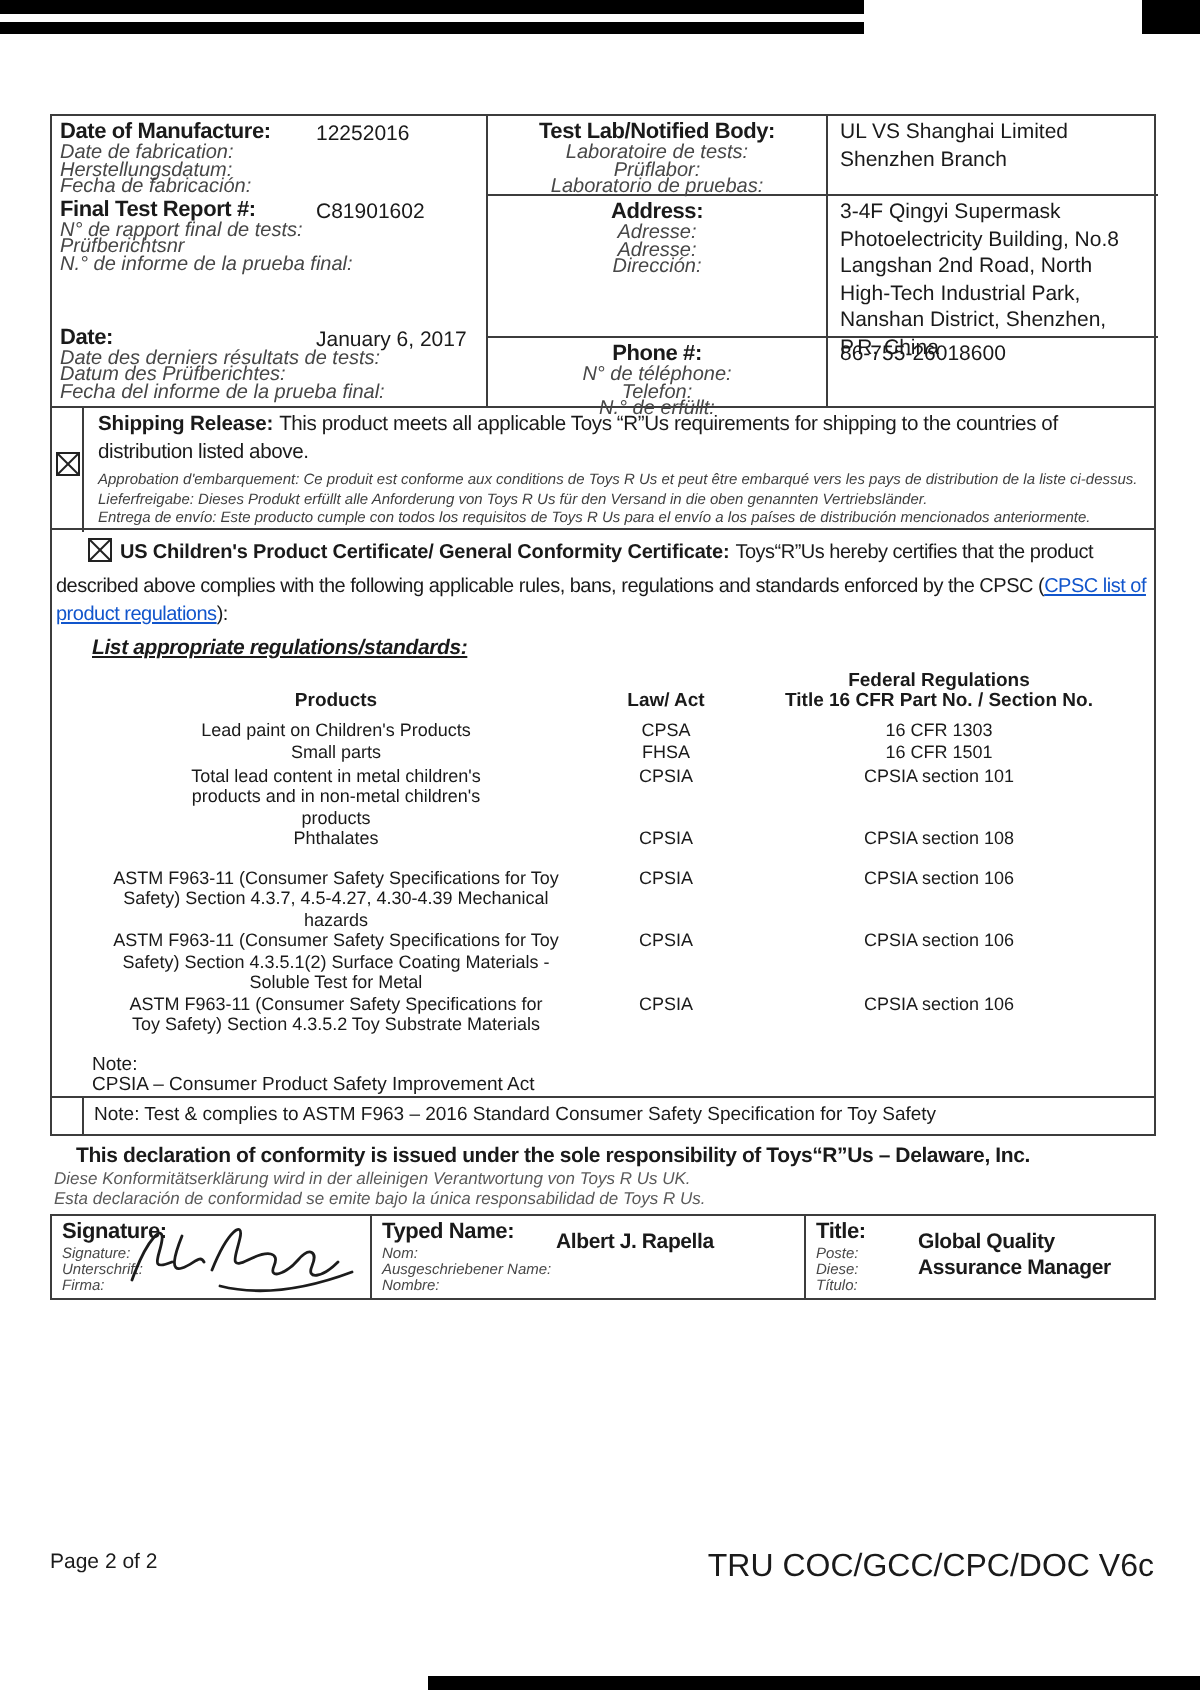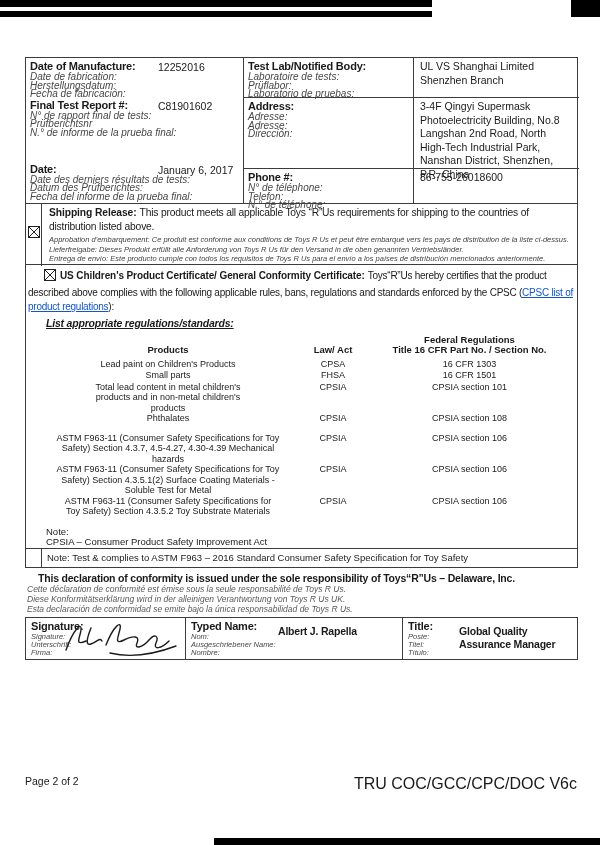--- a/index.html
+++ b/index.html
@@ -12,21 +12,21 @@
 
   
   .htable { display:grid; grid-template-columns:218px 170px 165px; grid-template-rows:40px 71px 34px; border:1px solid #3c3c3c; }
   .hleft { grid-row:1 / span 3; grid-column:1; border-right:1px solid #3c3c3c; padding:2px 4px; display:flex; flex-direction:column; }
   .pair { position:relative; }
   .pair.p1 { height:41px; }
   .pair.p2 { height:73px; }
   .lbl { font-weight:bold; font-size:11px; line-height:13px; letter-spacing:-0.2px; }
   .subs { font-size:10px; line-height:8.5px; font-style:italic; color:#474747; }
   .pairval { position:absolute; left:128px; top:1px; font-size:10.5px; }
-  .rlabel { border-right:1px solid #3c3c3c; border-bottom:1px solid #3c3c3c; padding:2px 4px; }
+  .rlabel { border-right:1px solid #3c3c3c; border-bottom:1px solid #3c3c3c; padding:2px 4px;text-align:center; }
   .rvalue { border-bottom:1px solid #3c3c3c; padding:2px 6px; font-size:10.5px; line-height:13.5px; }
   .rlabel.last, .rvalue.last { border-bottom:none; }
 
   
   .boxrow { display:grid; grid-template-columns:16px 1fr; border:1px solid #3c3c3c; border-top:none; }
   .cbcell { border-right:1px solid #3c3c3c; display:flex; justify-content:center; }
   .srow { height:61px; }
   .srow .cbcell svg { margin-top:22px; }
   .bodytext { padding:2px 7px; font-size:10.3px; line-height:13.5px; letter-spacing:-0.2px; }
   .inline-label { font-weight:bold; margin-right:3px; letter-spacing:-0.1px; }
@@ -113,21 +113,21 @@
       <div class="subs"><span>Adresse:</span><br>
         <span>Adresse:</span><br>
         <span>Dirección:</span></div>
     </div>
     <div class="rvalue" style="grid-row:2">3-4F Qingyi Supermask Photoelectricity Building, No.8 Langshan 2nd Road, North High-Tech Industrial Park, Nanshan District, Shenzhen, P.R. China</div>
 
     <div class="rlabel last" style="grid-row:3">
       <div class="lbl">Phone #:</div>
       <div class="subs"><span>N° de téléphone:</span><br>
         <span>Telefon:</span><br>
-        <span>N.° de téléphone:</span></div>
+        <span>N.° de erfüllt:</span></div>
     </div>
     <div class="rvalue last" style="grid-row:3">86-755-26018600</div>
   </div>
 
   <div class="boxrow srow">
     <div class="cbcell">
       <svg width="12" height="12" viewBox="0 0 12 12">
         <rect x="0.5" y="0.5" width="11" height="11" fill="#fff" stroke="#222"></rect>
         <line x1="1" y1="1" x2="11" y2="11" stroke="#222" stroke-width="1"></line>
         <line x1="11" y1="1" x2="1" y2="11" stroke="#222" stroke-width="1"></line>
@@ -197,21 +197,20 @@
     </div>
   </div>
 
   <div class="boxrow nrow">
     <div class="cbcell"></div>
     <div class="bodytext">Note: Test &amp; complies to ASTM F963 – 2016 Standard Consumer Safety Specification for Toy Safety</div>
   </div>
 
   <div class="decl">
     <div class="decl-heading">This declaration of conformity is issued under the sole responsibility of Toys“R”Us – Delaware, Inc.</div>
-    <div class="decl-tr">Cette déclaration de conformité est émise sous la seule responsabilité de Toys R Us.</div>
     <div class="decl-tr">Diese Konformitätserklärung wird in der alleinigen Verantwortung von Toys R Us UK.</div>
     <div class="decl-tr">Esta declaración de conformidad se emite bajo la única responsabilidad de Toys R Us.</div>
   </div>
 
   <div class="stable">
     <div class="scell b1">
       <div class="lbl">Signature:</div>
       <div class="subs"><span>Signature:</span><br>
         <span>Unterschrift:</span><br>
         <span>Firma:</span></div>
@@ -222,21 +221,21 @@
     <div class="scell b2">
       <div class="lbl">Typed Name:</div>
       <div class="subs"><span>Nom:</span><br>
         <span>Ausgeschriebener Name:</span><br>
         <span>Nombre:</span></div>
       <div class="typed-val">Albert J. Rapella</div>
     </div>
     <div class="scell">
       <div class="lbl">Title:</div>
       <div class="subs"><span>Poste:</span><br>
-        <span>Titel:</span><br>
+        <span>Diese:</span><br>
         <span>Título:</span></div>
       <div class="title-val">Global Quality Assurance Manager</div>
     </div>
   </div>
 
 </div>
 
 <div class="footer-left">Page 2 of 2</div>
 <div class="footer-right">TRU COC/GCC/CPC/DOC V6c</div>
 

